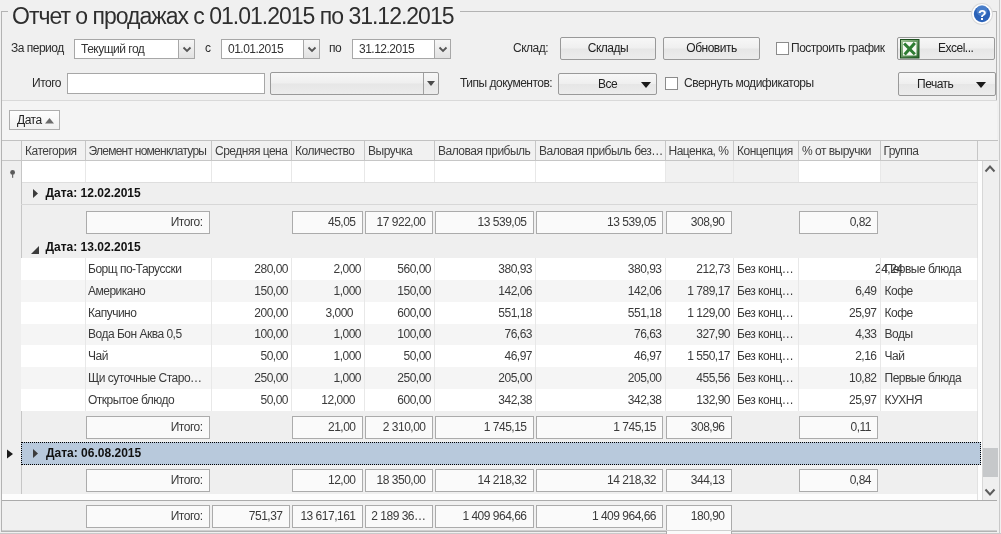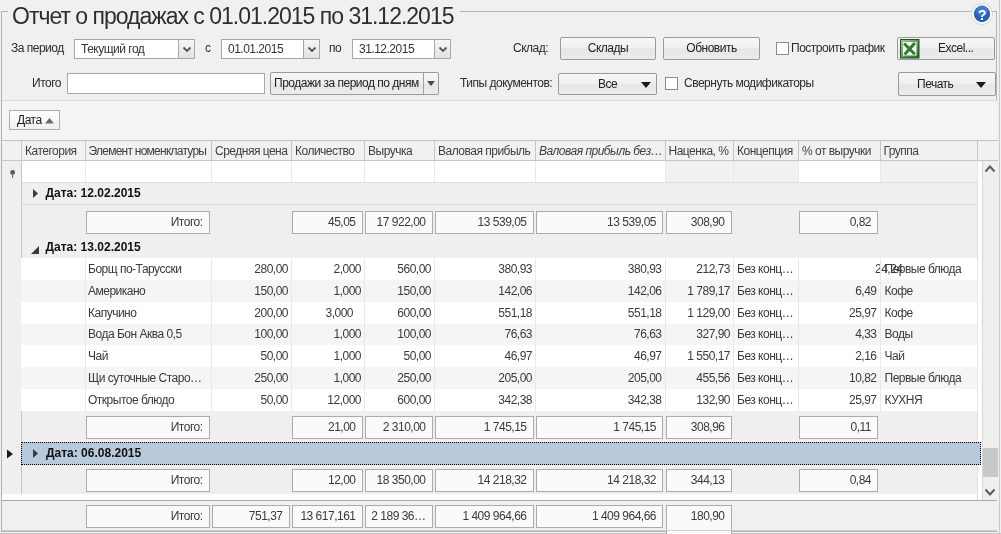--- a/index.html
+++ b/index.html
@@ -72,21 +72,20 @@
       </defs>
 <rect x="0.5" y="0.5" width="18.5" height="18.5" fill="url(#xg)" stroke="#1d4f1f"></rect>
 <rect x="3" y="3" width="13.5" height="13.5" fill="#f7faf4"></rect>
 <path d="M5.2,5.6 L13.8,14.2 M13.8,5.2 L5.6,14.4" stroke="#2e7d32" stroke-width="3" stroke-linecap="square"></path>
 </svg>
     <span style="position:absolute;left:40px;top:0;line-height:21px;">Excel...</span>
   </div>
 <div class="lbl" style="left:32px;top:73px;width:34px;height:21px;line-height:21px;">Итого</div>
 <div class="inp" style="left:67px;top:73px;width:198px;height:21px;"></div>
 <div class="btn" style="left:270px;top:72px;width:169px;height:23px;">
-    <span style="position:absolute;left:3px;top:0;line-height:21px;">Продажи за период по дням</span>
     <div style="right:0;top:0;width:15px;height:21px;border-left:1px solid #a0a0a0;">
       <div style="left:3px;top:8px;width:0;height:0;border-left:4.5px solid transparent;border-right:4.5px solid transparent;border-top:5px solid #4a4a4a;"></div>
     </div>
   </div>
 <div class="lbl" style="left:460px;top:72px;width:95px;height:23px;line-height:23px;">Типы документов:</div>
 <div class="btn" style="left:558px;top:73px;width:99px;height:22px;line-height:20px;"><span>Все</span><div style="left:82px;top:8px;width:0;height:0;border-left:5.5px solid transparent;border-right:5.5px solid transparent;border-top:6px solid #191919;"></div></div>
 <div class="chk" style="left:665px;top:77px;"></div>
 <div class="lbl" style="left:684px;top:72px;width:140px;height:23px;line-height:23px;">Свернуть модификаторы</div>
 <div class="btn" style="left:898px;top:72px;width:98px;height:24px;line-height:22px;">
     <span style="position:absolute;left:18px;">Печать</span>
@@ -117,21 +116,21 @@
 <div class="hdr" style="left:84.5px;top:141px;width:126.5px;height:19px;"><span style="letter-spacing:-0.75px">Элемент номенклатуры</span></div>
 <div style="left:211px;top:141px;width:1px;height:19px;background:#c6c6c6;"></div>
 <div class="hdr" style="left:211px;top:141px;width:80px;height:19px;">Средняя цена</div>
 <div style="left:291px;top:141px;width:1px;height:19px;background:#c6c6c6;"></div>
 <div class="hdr" style="left:291px;top:141px;width:73px;height:19px;">Количество</div>
 <div style="left:364px;top:141px;width:1px;height:19px;background:#c6c6c6;"></div>
 <div class="hdr" style="left:364px;top:141px;width:70px;height:19px;">Выручка</div>
 <div style="left:434px;top:141px;width:1px;height:19px;background:#c6c6c6;"></div>
 <div class="hdr" style="left:434px;top:141px;width:101px;height:19px;">Валовая прибыль</div>
 <div style="left:535px;top:141px;width:1px;height:19px;background:#c6c6c6;"></div>
-<div class="hdr" style="left:535px;top:141px;width:129.5px;height:19px;font-style:italic;">Валовая прибыль без…</div>
+<div class="hdr" style="left:535px;top:141px;width:129.5px;height:19px;">Валовая прибыль без…</div>
 <div style="left:664.5px;top:141px;width:1px;height:19px;background:#c6c6c6;"></div>
 <div class="hdr" style="left:664.5px;top:141px;width:68.5px;height:19px;">Наценка, %</div>
 <div style="left:733px;top:141px;width:1px;height:19px;background:#c6c6c6;"></div>
 <div class="hdr" style="left:733px;top:141px;width:65px;height:19px;">Концепция</div>
 <div style="left:798px;top:141px;width:1px;height:19px;background:#c6c6c6;"></div>
 <div class="hdr" style="left:798px;top:141px;width:81.5px;height:19px;">% от выручки</div>
 <div style="left:879.5px;top:141px;width:1px;height:19px;background:#c6c6c6;"></div>
 <div class="hdr" style="left:879.5px;top:141px;width:97.0px;height:19px;">Группа</div>
 <div style="left:976.5px;top:141px;width:1px;height:19px;background:#c6c6c6;"></div>
 <div style="left:977px;top:141px;width:1px;height:41px;background:#c6c6c6;"></div>
@@ -302,21 +301,21 @@
 <div style="left:434px;top:367px;width:1px;height:22px;background:#e8e8e8;"></div>
 <div style="left:535px;top:367px;width:1px;height:22px;background:#e8e8e8;"></div>
 <div style="left:664.5px;top:367px;width:1px;height:22px;background:#e8e8e8;"></div>
 <div style="left:733px;top:367px;width:1px;height:22px;background:#e8e8e8;"></div>
 <div style="left:798px;top:367px;width:1px;height:22px;background:#e8e8e8;"></div>
 <div style="left:879.5px;top:367px;width:1px;height:22px;background:#e8e8e8;"></div>
 <div style="left:976.5px;top:367px;width:1px;height:22px;background:#e8e8e8;"></div>
 <div style="left:21px;top:389px;width:955.5px;height:22px;background:#fff;"></div>
 <div class="cell" style="left:88px;top:389px;width:123px;height:22px;line-height:22px;">Открытое блюдо</div>
 <div class="cell num" style="left:211px;top:389px;width:80px;height:22px;line-height:22px;">50,00</div>
-<div class="cell num" style="left:291px;top:389px;width:73px;height:22px;line-height:22px;">12,000</div>
+<div class="cell num" style="left:285px;top:389px;width:73px;height:22px;line-height:22px;">12,000</div>
 <div class="cell num" style="left:364px;top:389px;width:70px;height:22px;line-height:22px;">600,00</div>
 <div class="cell num" style="left:434px;top:389px;width:101px;height:22px;line-height:22px;">342,38</div>
 <div class="cell num" style="left:535px;top:389px;width:129.5px;height:22px;line-height:22px;">342,38</div>
 <div class="cell num" style="left:664.5px;top:389px;width:68.5px;height:22px;line-height:22px;">132,90</div>
 <div class="cell num" style="left:798px;top:389px;width:81.5px;height:22px;line-height:22px;">25,97</div>
 <div class="cell" style="left:737px;top:389px;width:58px;height:22px;line-height:22px;">Без конц…</div>
 <div class="cell" style="left:884.5px;top:389px;width:90px;height:22px;line-height:22px;">КУХНЯ</div>
 <div style="left:84.5px;top:389px;width:1px;height:22px;background:#e8e8e8;"></div>
 <div style="left:211px;top:389px;width:1px;height:22px;background:#e8e8e8;"></div>
 <div style="left:291px;top:389px;width:1px;height:22px;background:#e8e8e8;"></div>

